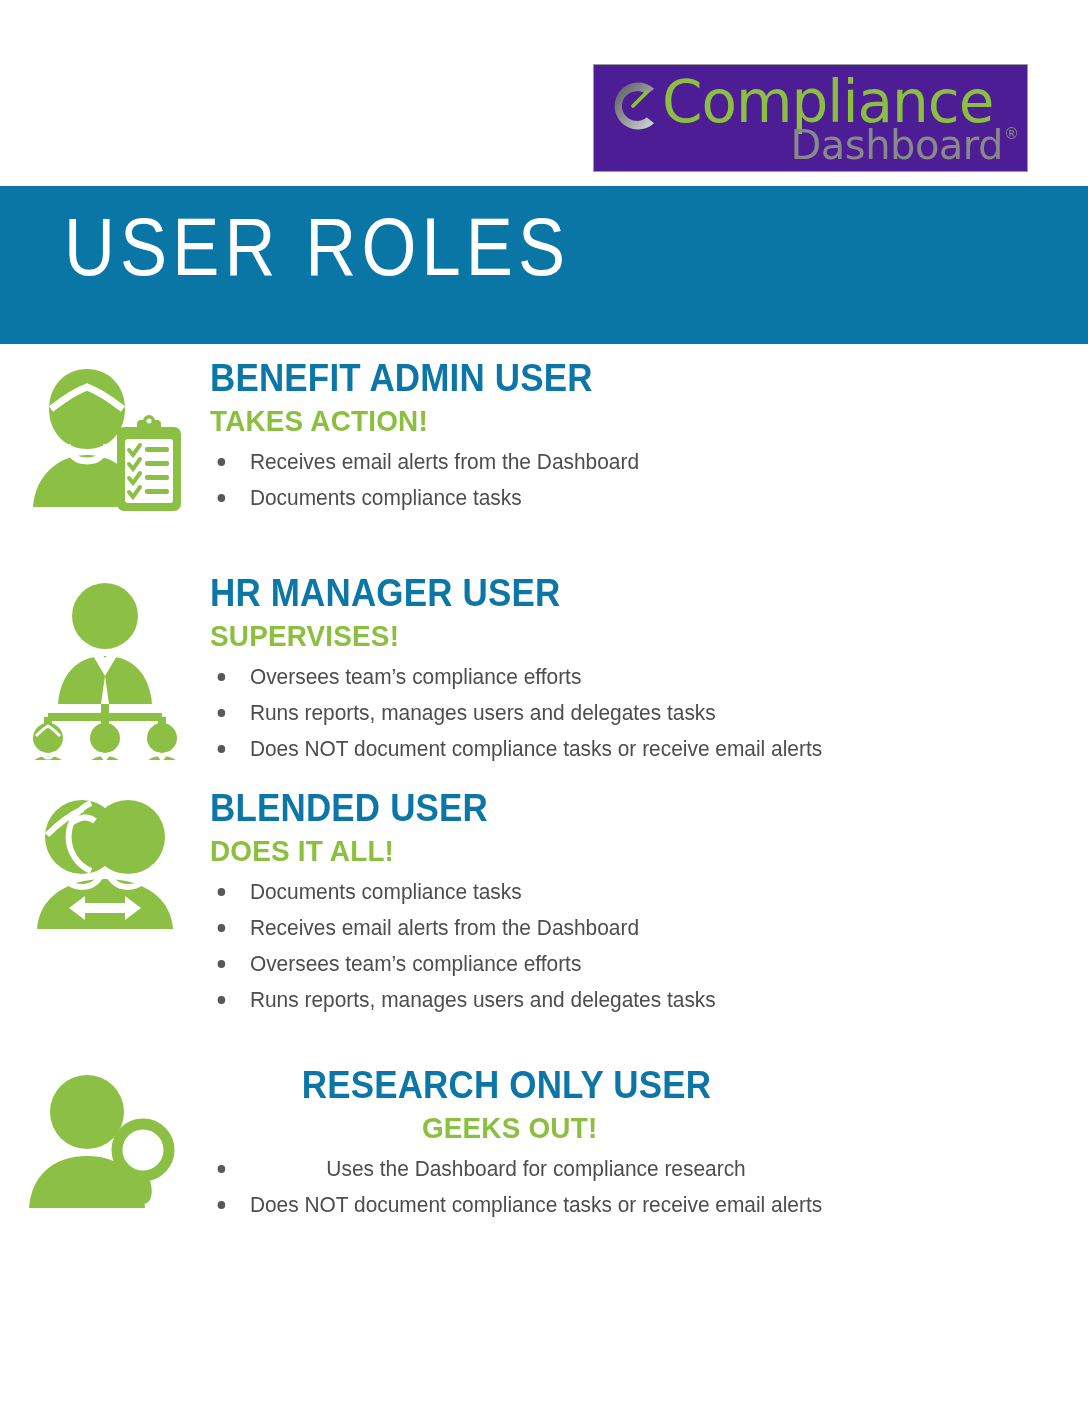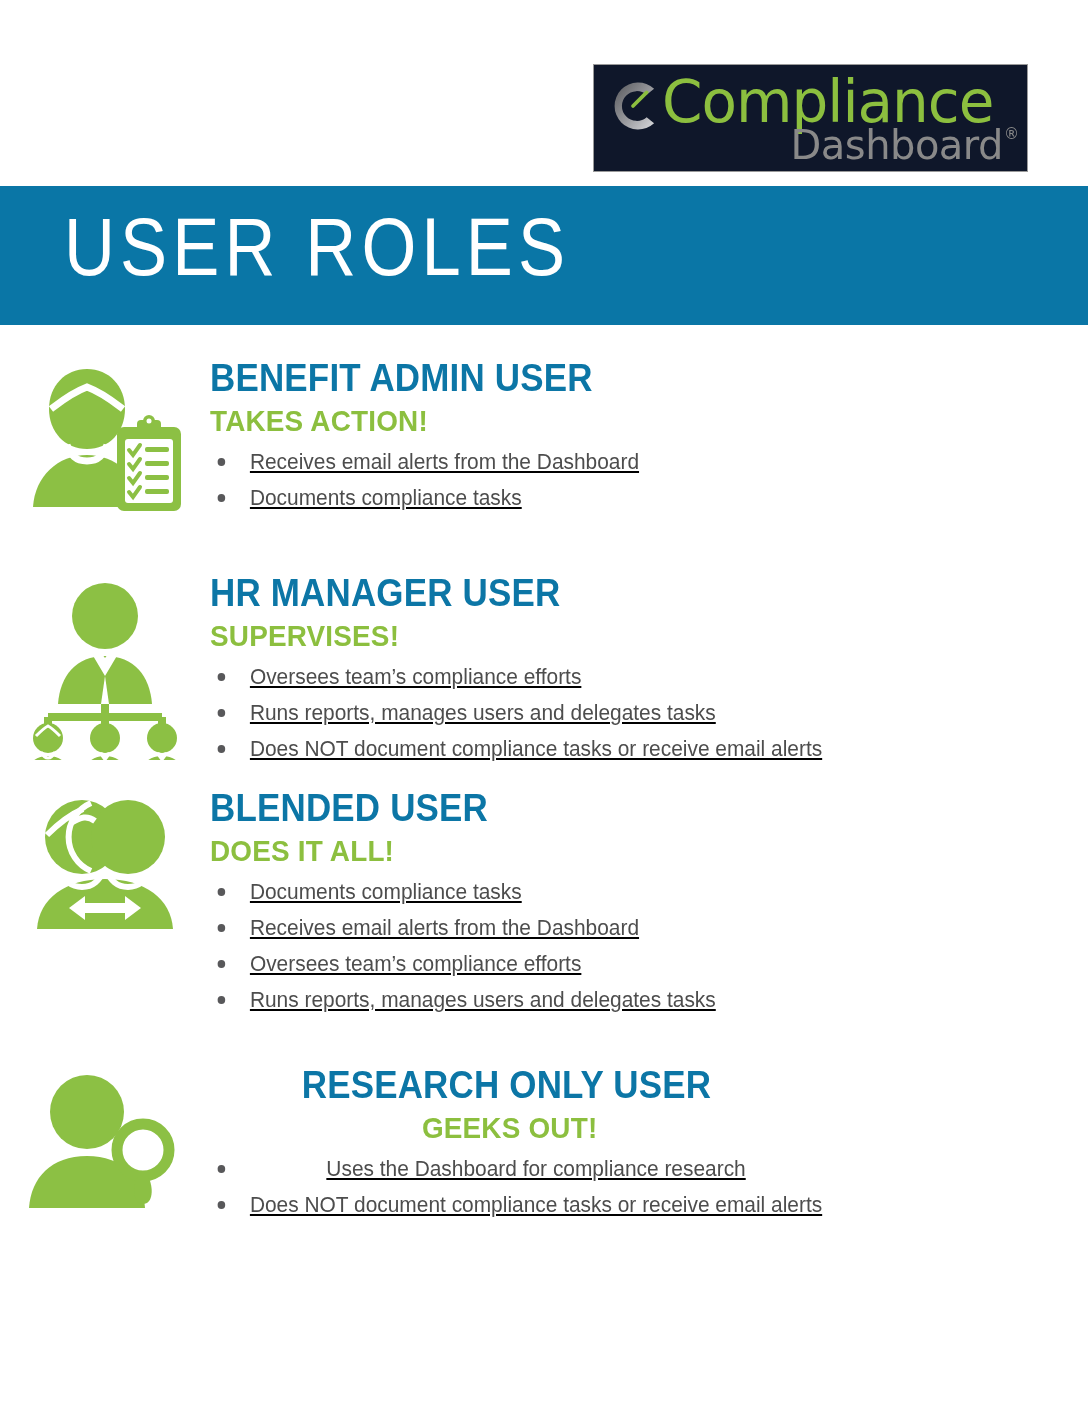--- a/index.html
+++ b/index.html
@@ -17,21 +17,21 @@
 
   
   .logo-box {
     position: absolute;
     left: 593px;
     top: 64px;
     width: 435px;
     height: 108px;
     border: 1px solid #9a9a9a;
     box-sizing: border-box;
-    background: #0f172a;
+    background: #4c1d95;
   }
   .logo-wordmark {
     position: absolute;
     left: 8px;
     top: 2px;
     display: flex;
     align-items: flex-start;
   }
   .logo-gauge {
     width: 62px;
@@ -68,21 +68,21 @@
     margin-top: 2px;
     margin-left: 1px;
   }
 
   
   .banner {
     position: absolute;
     left: 0;
     top: 186px;
     width: 1088px;
-    height: 139px;
+    height: 158px;
     background: #0a76a6;
   }
   .banner-title {
     position: absolute;
     left: 64px;
     top: 14px;
     color: #ffffff;
     font-family: "Liberation Sans Narrow", "Liberation Sans", sans-serif;
     font-size: 82px;
     font-weight: 400;
@@ -133,21 +133,20 @@
     letter-spacing: 0.2px;
     transform: scaleX(0.93);
     transform-origin: left center;
     margin: 0 0 6px 0;
     white-space: nowrap;
   }
   .role-bullets {
     list-style: none;
     margin: 0;
     padding: 0;
-    text-decoration: underline;
   }
   .role-bullets li {
     position: relative;
     padding-left: 42px;
     color: #4d4d4d;
     font-family: "Liberation Sans Narrow", "Liberation Sans", sans-serif;
     font-size: 22px;
     line-height: 36px;
     transform: scaleX(0.95);
     transform-origin: left center;

